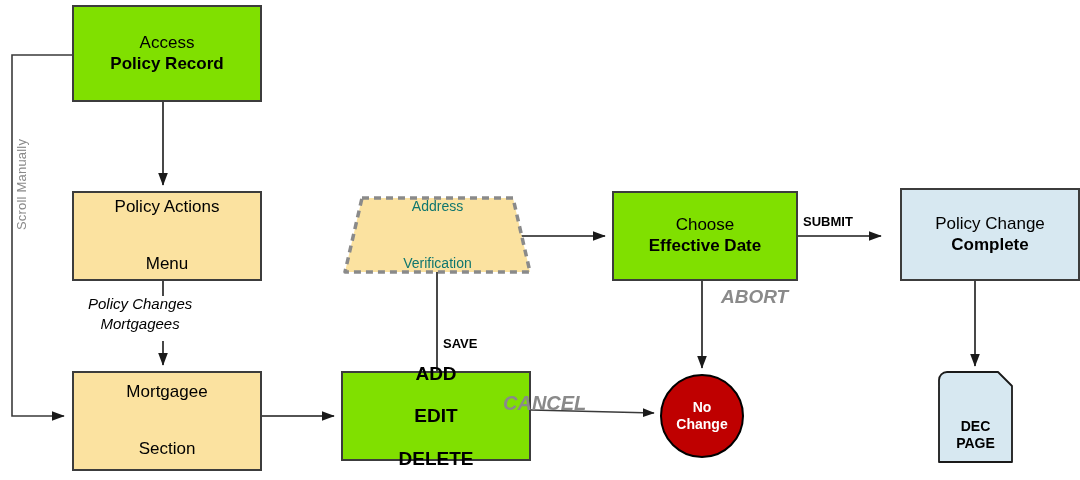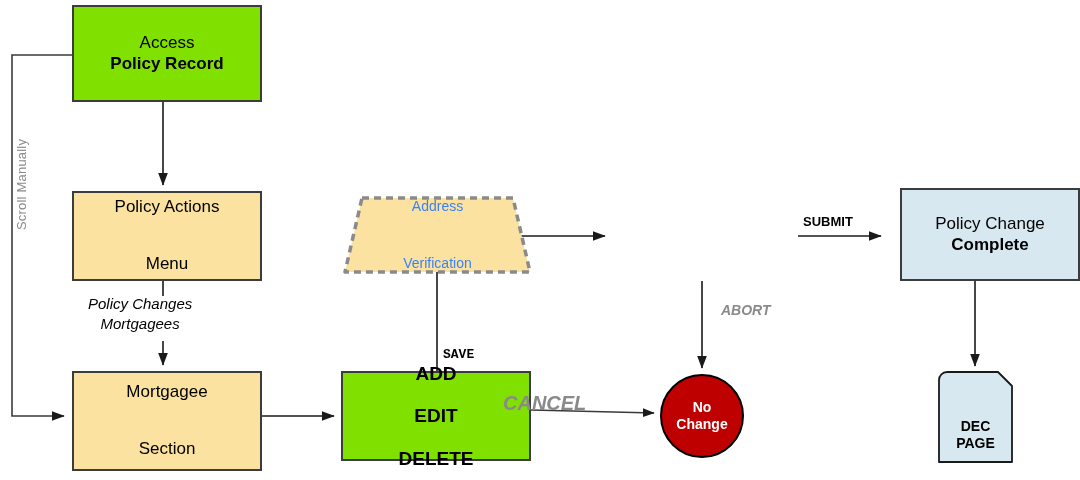--- a/index.html
+++ b/index.html
@@ -90,21 +90,21 @@
   }
   #n-addrverif .trap-label {
     position: absolute;
     left: 0; top: 0; width: 100%; height: 100%;
     display: flex;
     flex-direction: column;
     align-items: center;
     justify-content: center;
     text-align: center;
     font-size: 14px;
-    color: #3b82f6;
+    color: #0f766e;
     line-height: 1.25;
     pointer-events: none;
     gap: 40px;
   }
 
   
   #n-nochange {
     position: absolute;
     left: 660px; top: 374px; width: 84px; height: 84px;
     border-radius: 50%;
@@ -161,24 +161,24 @@
     transform-origin: left top;
     letter-spacing: 0.2px;
   }
   #lbl-policychanges {
     left: 88px; top: 294px;
     font-size: 15px;
     font-style: italic;
     text-align: center;
     line-height: 1.3;
   }
-  #lbl-save   { left: 443px; top: 347px; font-size: 13px; font-family: Liberation Mono, monospace; }
+  #lbl-save   { left: 443px; top: 336px; font-size: 13px; }
   #lbl-cancel { left: 503px; top: 392px; font-size: 20px; }
   #lbl-submit { left: 803px; top: 214px; font-size: 13px; }
-  #lbl-abort  { left: 721px; top: 302px; font-size: 14px; }
+  #lbl-abort  { left: 721px; top: 286px; font-size: 19px; }
 </style>
 </head>
 <body>
 
 <div id="canvas">
 
   <svg class="svg-layer" viewBox="0 0 1080 480" xmlns="http://www.w3.org/2000/svg">
     <defs>
       <marker id="arrowBlack" markerWidth="9" markerHeight="9" refX="7.5" refY="3" orient="auto" markerUnits="strokeWidth">
         <path d="M0,0 L8,3 L0,6 z" fill="#1a1a1a"></path>
@@ -235,20 +235,24 @@
     <span class="ln">DELETE</span>
   </div>
 
   <div id="n-addrverif">
     <div class="trap-label">
       <span class="ln">Address</span>
       <span class="ln">Verification</span>
     </div>
   </div>
 
+  <div class="node rect green" id="n-effdate">
+    <span class="ln">Choose</span>
+    <span class="ln b">Effective Date</span>
+  </div>
 
   <div class="node rect blue" id="n-complete">
     <span class="ln">Policy Change</span>
     <span class="ln b">Complete</span>
   </div>
 
   <div id="n-nochange">
     <span class="ln">No</span>
     <span class="ln">Change</span>
   </div>

